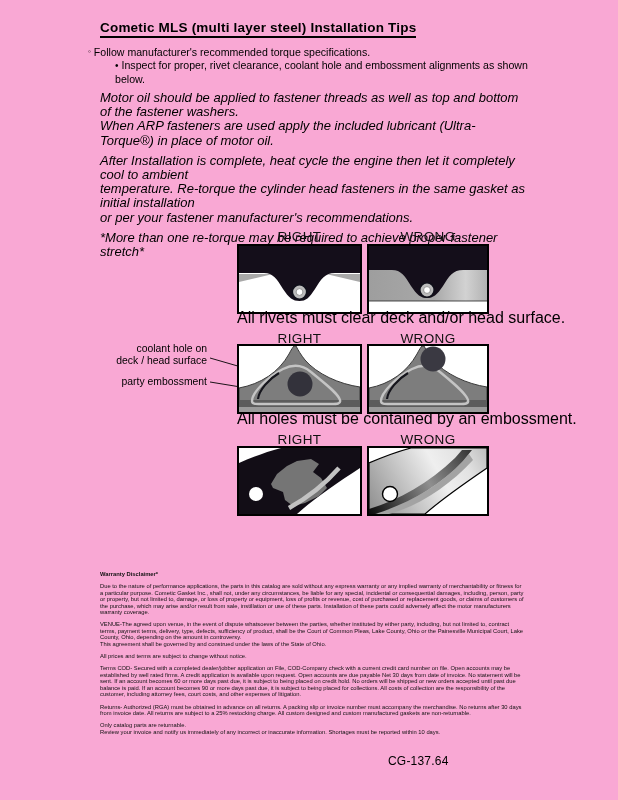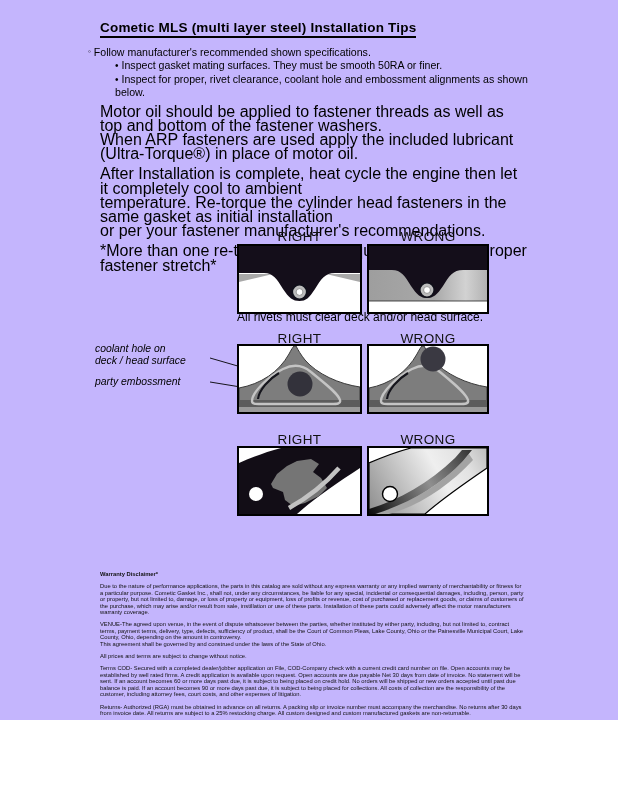--- a/index.html
+++ b/index.html
@@ -1,60 +1,57 @@
 <!DOCTYPE html>
 <html><head>
 <meta charset="utf-8">
 <style>
   html,body{margin:0;padding:0;background:#fff;}
   body{width:618px;height:800px;font-family:"Liberation Sans",sans-serif;color:#000;}
-  .page{position:relative;width:618px;height:720px;background:#c4b5fd;overflow:hidden;}
+  .page{position:relative;width:618px;height:800px;background:#f9a8d4;overflow:hidden;}
 
   
   .content{position:absolute;left:100px;top:18px;width:432px;}
   .title{display:inline-block;font-size:13.5px;font-weight:bold;letter-spacing:.2px;
          border-bottom:2px solid #000;padding-bottom:1px;margin:0 0 7px 0;}
   .bullet{position:relative;font-size:10.6px;line-height:13.5px;margin-left:-12px;}
   .bullet .marker{font-size:8px;vertical-align:1.5px;margin-right:3px;}
   .bullet.sub{margin-left:15px;}
   .bullet.sub .marker{font-size:10px;vertical-align:0;}
   .diesel-heading{font-size:12.5px;font-weight:bold;margin-top:9px;line-height:15px;}
-  .para{font-size:16px;line-height:14.2px;margin:5px 4px 0 0;white-space:pre-line;}
+  .para{font-size:13px;line-height:14.2px;margin:5px 4px 0 0;white-space:pre-line;font-style:italic;}
   .para.gap{margin-top:6px;}
 
   
   .diagrams{position:absolute;left:0;top:228px;width:618px;height:330px;padding-left:29px;}
   .dlabel{position:absolute;font-size:13.5px;letter-spacing:.4px;text-align:center;color:#111;}
   .panel{position:absolute;border:2px solid #000;background:#fff;line-height:0;}
   .panel svg{display:block;}
-  .caption{position:absolute;font-size:12px;line-height:11.5px;white-space:pre-line;}
-  .side-label{position:absolute;font-size:10.4px;line-height:11.5px;white-space:pre-line;font-style:italic;}
+  .caption{position:absolute;font-size:16px;line-height:11.5px;white-space:pre-line;}
+  .side-label{position:absolute;font-size:10.4px;line-height:11.5px;text-align:right;white-space:pre-line;}
   .connectors{position:absolute;left:210px;top:118px;}
 
   
   .disclaimer{position:absolute;left:100px;top:571px;width:424px;font-size:5.8px;line-height:6.4px;color:#111;}
   .disclaimer .head{font-weight:bold;margin:0 0 6px 0;}
   .disclaimer p{margin:0 0 6px 0;}
   .disclaimer p.tight{margin-bottom:0;}
 
   .footer{position:absolute;left:388px;top:754px;font-size:12px;letter-spacing:.2px;}
 </style>
 </head>
 <body>
 
 <div class="page">
 
   <div class="content">
     <h1 class="title">Cometic MLS (multi layer steel) Installation Tips</h1>
 
     <div class="bullet">
-      <span class="marker">◦</span><span>Follow manufacturer's recommended shown specifications.</span>
-    </div>
-    <div class="bullet sub">
-      <span class="marker">•</span><span>Inspect gasket mating surfaces.  They must be smooth 50RA or finer.</span>
+      <span class="marker">◦</span><span>Follow manufacturer's recommended torque specifications.</span>
     </div>
     <div class="bullet sub">
       <span class="marker">•</span><span>Inspect for proper, rivet clearance, coolant hole and embossment alignments as shown below.</span>
     </div>
 
     <p class="para">Motor oil should be applied to fastener threads as well as top and bottom of the fastener washers.
 When ARP fasteners are used apply the included lubricant (Ultra-Torque®) in place of motor oil.</p>
     <p class="para gap">After Installation is complete, heat cycle the engine then let it completely cool to ambient
 temperature. Re-torque the cylinder head fasteners in the same gasket as initial installation
 or per your fastener manufacturer's recommendations.</p>
@@ -122,20 +119,21 @@
       <svg width="118" height="66" viewBox="0 0 118 66">
         <rect width="118" height="66" fill="#ffffff"></rect>
         <path d="M0,42 C21,38 38,26 48,8 C50,4 52,1 53,0 L55,0 C57,4 60,9 64,14 C76,28 98,38 118,41 V66 H0 Z" fill="#7d7d7d" stroke="#3a3a3a" stroke-width="1"></path>
         <rect y="54" width="118" height="7" fill="#5c5c5c"></rect>
         <rect y="61" width="118" height="5" fill="#9a9a9a"></rect>
         <path d="M12,55 C12,47 27,31 43,23 C53,18 63,19 71,26 C83,36 97,47 99,54 C100,58 96,58 90,58 H21 C15,58 12,58 12,55 Z" fill="none" stroke="#c4c4c4" stroke-width="2.4"></path>
         <path d="M18,53 C19,44 29,33 39,27" fill="none" stroke="#15151c" stroke-width="2.2"></path>
         <circle cx="64" cy="13" r="12.5" fill="#3a3942"></circle>
       </svg>
     </div>
+    <div class="caption" style="left:237px;top:185px;">All holes must be contained by an embossment.</div>
 
     <div class="dlabel" style="left:237px;top:204px;width:125px;">RIGHT</div>
     <div class="dlabel" style="left:367px;top:204px;width:122px;">WRONG</div>
 
     <div class="panel" style="left:237px;top:218px;width:121px;height:66px;">
       <svg width="121" height="66" viewBox="0 0 121 66">
         <rect width="121" height="66" fill="#ffffff"></rect>
         <path d="M0,15 C14,9 27,4 42,0 H121 V20 C98,35 76,50 58,66 H0 Z" fill="#120d16"></path>
         <polygon points="32,36 38,26 48,18 58,13 72,11 80,16 74,24 82,30 88,40 80,48 66,55 54,58 46,52 44,44 34,40" fill="#757575"></polygon>
         <path d="M50,60 C68,50 86,36 100,20" fill="none" stroke="#c2c2c2" stroke-width="4.5"></path>

